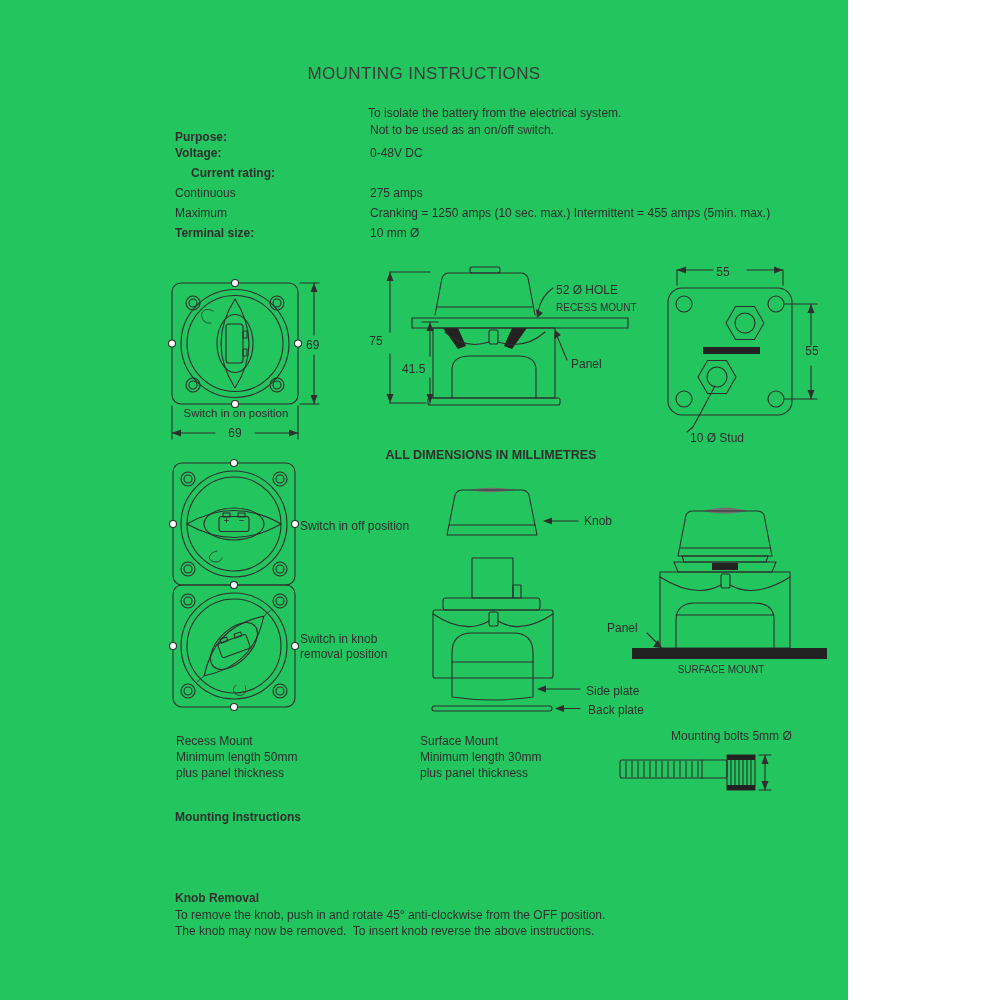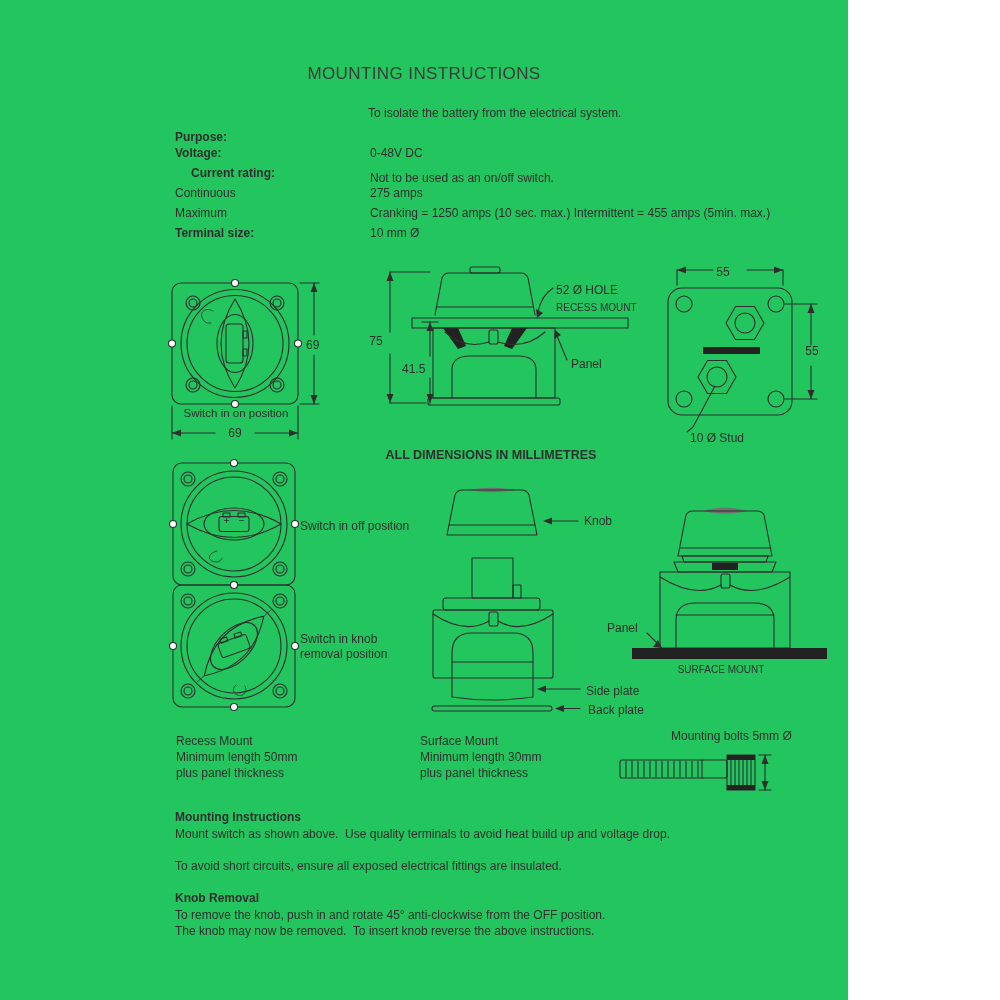--- a/index.html
+++ b/index.html
@@ -23,21 +23,21 @@
 </style>
 </head>
 <body>
 
 <div id="page">
 
   <div class="title">MOUNTING INSTRUCTIONS</div>
 
   <div class="lbl b" style="left:175px;top:100px;margin-top:30px;">Purpose:</div>
   <div class="lbl" style="left:368px;top:106px;">To isolate the battery from the electrical system.</div>
-  <div class="lbl" style="left:370px;top:123px;margin-top:48px;">Not to be used as an on/off switch.</div>
+  <div class="lbl" style="left:370px;top:123px;">Not to be used as an on/off switch.</div>
   <div class="lbl b" style="left:175px;top:146px;">Voltage:</div>
   <div class="lbl" style="left:370px;top:146px;">0-48V DC</div>
   <div class="lbl b" style="left:175px;top:166px;margin-left:16px;">Current rating:</div>
   <div class="lbl" style="left:175px;top:186px;">Continuous</div>
   <div class="lbl" style="left:370px;top:186px;">275 amps</div>
   <div class="lbl" style="left:175px;top:206px;">Maximum</div>
   <div class="lbl" style="left:370px;top:206px;">Cranking = 1250 amps (10 sec. max.) Intermittent = 455 amps (5min. max.)</div>
   <div class="lbl b" style="left:175px;top:226px;">Terminal size:</div>
   <div class="lbl" style="left:370px;top:226px;">10 mm Ø</div>
 
@@ -327,20 +327,18 @@
         <line x1="136" y1="12" x2="136" y2="37"></line>
     </g>
     <line x1="150" y1="7" x2="150" y2="42"></line>
     <line x1="144" y1="7" x2="156" y2="7"></line>
       <line x1="144" y1="42" x2="156" y2="42"></line>
     <path class="arr" d="M150,7 l-3.5,9 l7,0 z"></path>
       <path class="arr" d="M150,42 l-3.5,-9 l7,0 z"></path>
   </svg>
 
   <div class="lbl b" style="left:175px;top:810px;">Mounting Instructions</div>
-  <div class="lbl" style="left:175px;top:827px;">Mount switch as shown above.  Use quality terminals to avoid heat build up and voltage drop.</div>
-  <div class="lbl" style="left:175px;top:859px;">To avoid short circuits, ensure all exposed electrical fittings are insulated.</div>
 
   <div class="lbl b" style="left:175px;top:891px;">Knob Removal</div>
   <div class="lbl" style="left:175px;top:908px;">To remove the knob, push in and rotate 45° anti-clockwise from the OFF position.</div>
   <div class="lbl" style="left:175px;top:924px;">The knob may now be removed.  To insert knob reverse the above instructions.</div>
 
 </div>
 
 </body></html>

